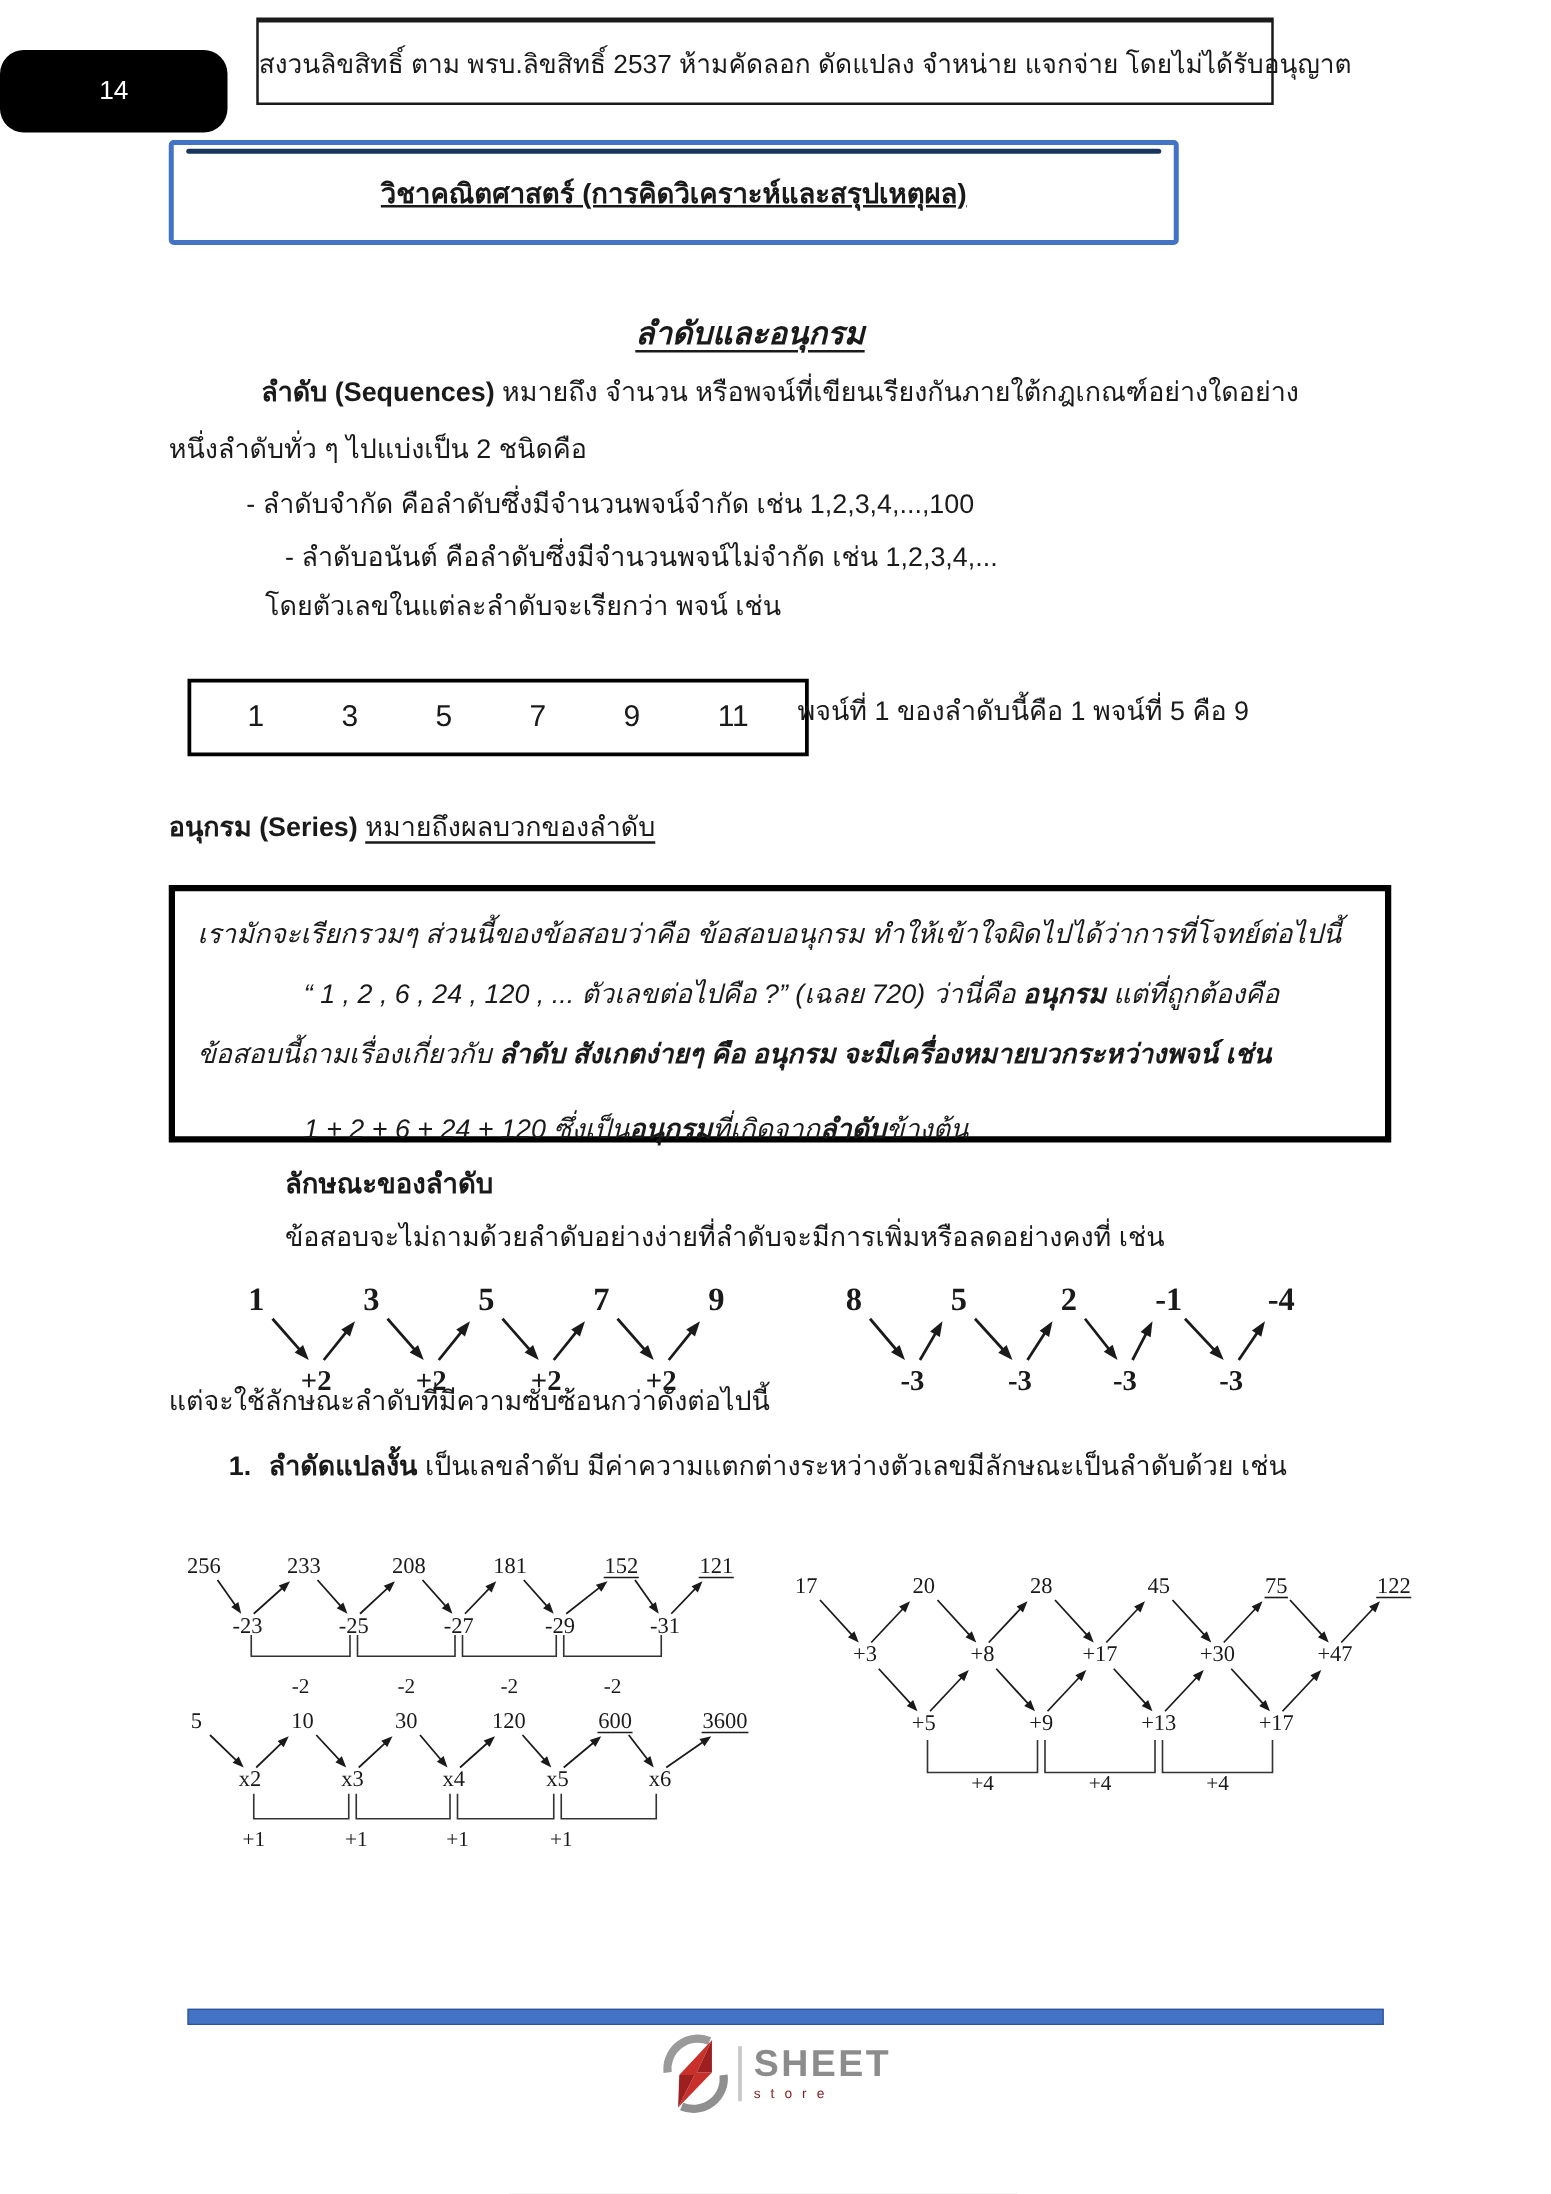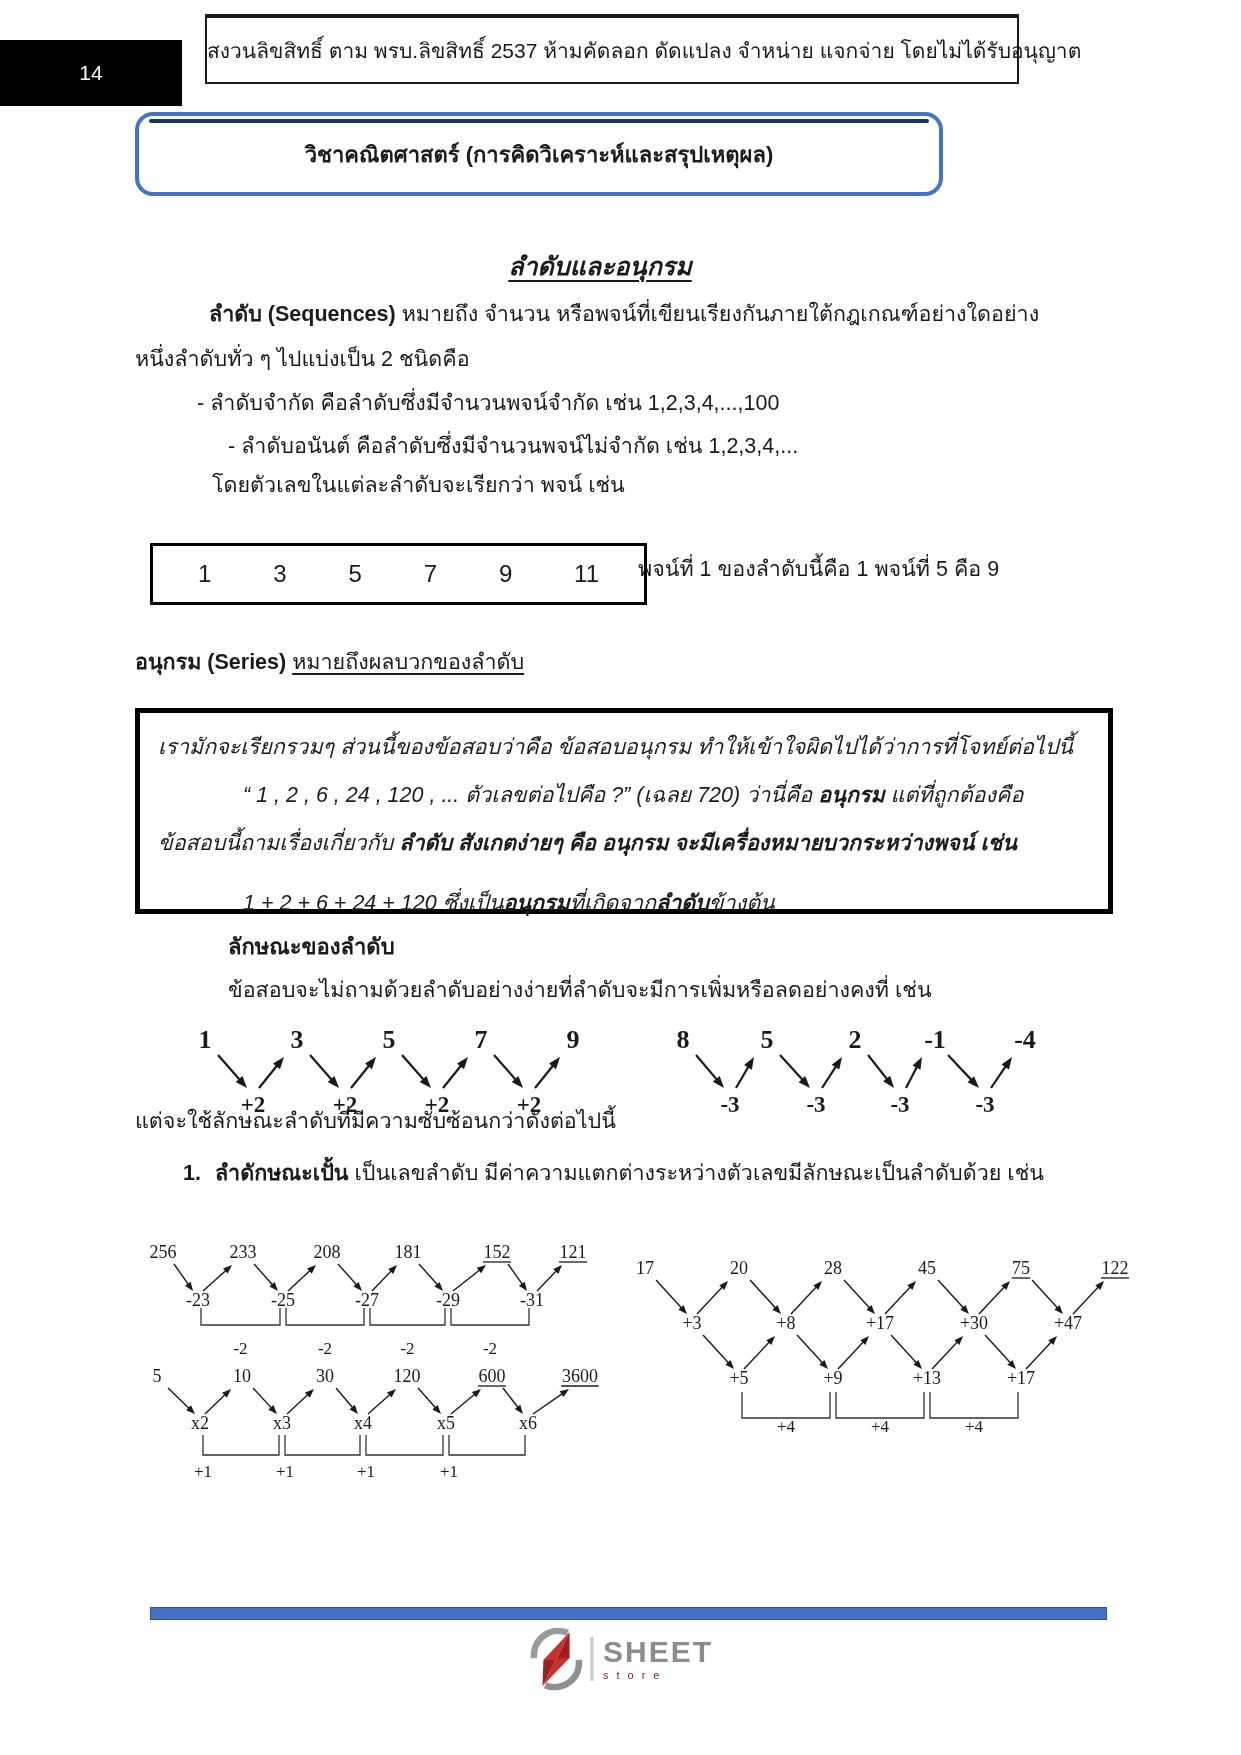--- a/index.html
+++ b/index.html
@@ -4,25 +4,25 @@
 <style>
   html,body{margin:0;padding:0;background:#e8e8e8;}
   #canvas{
     position:relative;width:1241px;height:1755px;margin:0 auto;background:#ffffff;
     font-family:"Liberation Sans","DejaVu Sans",sans-serif;color:#1a1a1a;overflow:hidden;
   }
   .abs{position:absolute;white-space:nowrap;}
 
   
   #page-num-box{left:0;top:40px;width:182px;height:66px;background:#000;
-    display:flex;align-items:center;justify-content:center;color:#fff;font-size:21px;}
+    display:flex;align-items:center;justify-content:center;color:#fff;font-size:21px;border-radius:19px;}
   #copyright-box{left:205px;top:14px;width:810px;height:64px;border:2px solid #1b1b1b;
     border-top-width:4px;display:flex;align-items:center;font-size:21px;}
   #title-box{left:135px;top:112px;width:800px;height:76px;border:4px solid #4472C4;
-    border-radius:18px;display:flex;align-items:center;justify-content:center;}
+    border-radius:4px;display:flex;align-items:center;justify-content:center;text-decoration:underline;}
   #title-box:before{content:"";position:absolute;left:10px;right:10px;top:3px;height:4px;
     background:#17365D;border-radius:3px;}
   #title-box span{font-weight:bold;font-size:22px;}
 
   #main-heading{left:135px;top:246px;width:930px;text-align:center;font-weight:bold;font-size:25px;font-style:italic;}
   #main-heading span{text-decoration:underline;text-underline-offset:5px;}
 
   .bodyline{font-size:21.5px;}
   .l-intro1{left:209px;top:296px;}
   .l-intro2{left:135px;top:341px;}
@@ -177,21 +177,21 @@
       <polygon points="267,49 265.4950779195039,61.727341023624504 257.4974920060101,57.59955474569223" fill="#1a1a1a"></polygon>
       <text x="330" y="104" text-anchor="middle" font-size="23" font-family="&quot;Liberation Serif&quot;,&quot;DejaVu Serif&quot;,serif" fill="#1a1a1a" font-weight="bold">-3</text>
       <line x1="293" y1="47" x2="318.248726122022" y2="73.87767619441051" stroke="#1a1a1a" stroke-width="2.2"></line>
       <polygon points="324,80 312.5040781356085,74.33486271236036 319.0637107844544,68.17278355738394" fill="#1a1a1a"></polygon>
       <line x1="336" y1="80" x2="352.2888755805761" y2="55.95451700010199" stroke="#1a1a1a" stroke-width="2.2"></line>
       <polygon points="357,49 353.9954563651633,61.4588409391228 346.5441881507683,56.41120763259716" fill="#1a1a1a"></polygon>
     </svg>
 
   <div class="abs bodyline l-complex">แต่จะใช้ลักษณะลำดับที่มีความซับซ้อนกว่าดังต่อไปนี้</div>
   <div class="abs bodyline l-item1">
-    <span class="num">1.</span><span class="bold">ลำดักษณะเปั้น</span><span> เป็นเลขลำดับ มีค่าความแตกต่างระหว่างตัวเลขมีลักษณะเป็นลำดับด้วย เช่น</span>
+    <span class="num">1.</span><span class="bold">ลำดัดแปลงั้น</span><span> เป็นเลขลำดับ มีค่าความแตกต่างระหว่างตัวเลขมีลักษณะเป็นลำดับด้วย เช่น</span>
   </div>
 
   <svg class="diagram" id="svg-c" width="490" height="132">
       <text x="23" y="20" text-anchor="middle" font-size="18" font-family="&quot;Liberation Serif&quot;,&quot;DejaVu Serif&quot;,serif" fill="#1a1a1a" font-weight="normal">256</text>
       <text x="103" y="20" text-anchor="middle" font-size="18" font-family="&quot;Liberation Serif&quot;,&quot;DejaVu Serif&quot;,serif" fill="#1a1a1a" font-weight="normal">233</text>
       <text x="187" y="20" text-anchor="middle" font-size="18" font-family="&quot;Liberation Serif&quot;,&quot;DejaVu Serif&quot;,serif" fill="#1a1a1a" font-weight="normal">208</text>
       <text x="268" y="20" text-anchor="middle" font-size="18" font-family="&quot;Liberation Serif&quot;,&quot;DejaVu Serif&quot;,serif" fill="#1a1a1a" font-weight="normal">181</text>
       <text x="357" y="20" text-anchor="middle" font-size="18" font-family="&quot;Liberation Serif&quot;,&quot;DejaVu Serif&quot;,serif" fill="#1a1a1a" font-weight="normal">152</text>
       <line x1="342.96" y1="24" x2="371.04" y2="24" stroke="#1a1a1a" stroke-width="1.3"></line>
       <text x="433" y="20" text-anchor="middle" font-size="18" font-family="&quot;Liberation Serif&quot;,&quot;DejaVu Serif&quot;,serif" fill="#1a1a1a" font-weight="normal">121</text>

